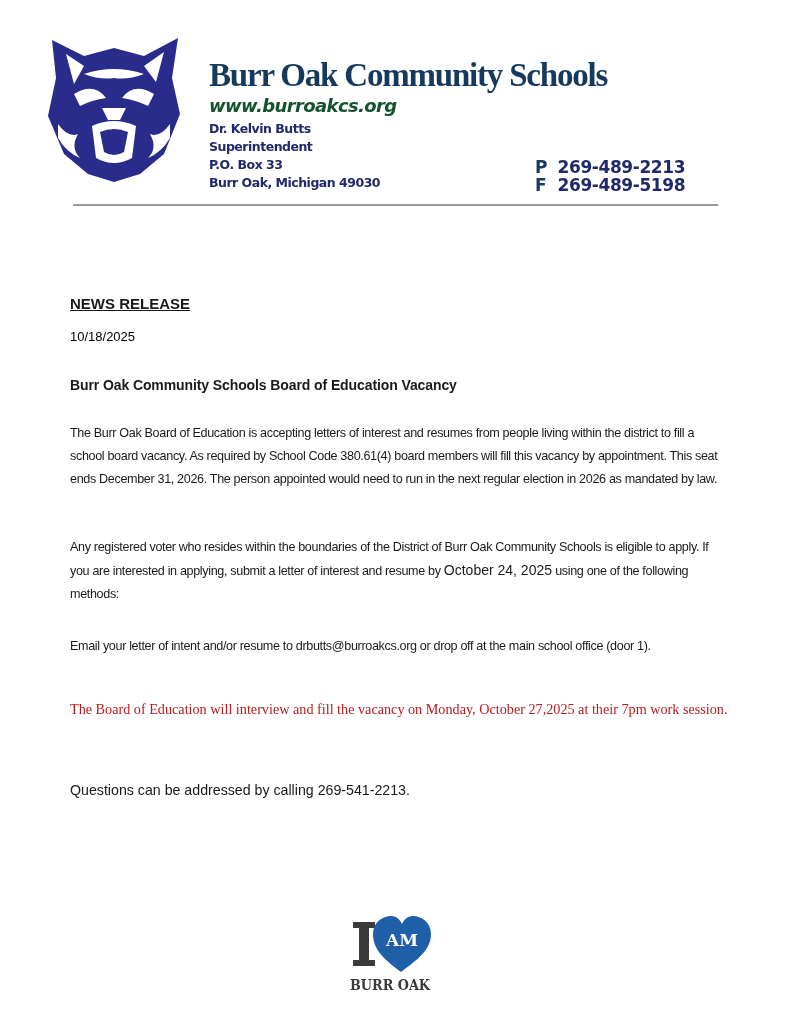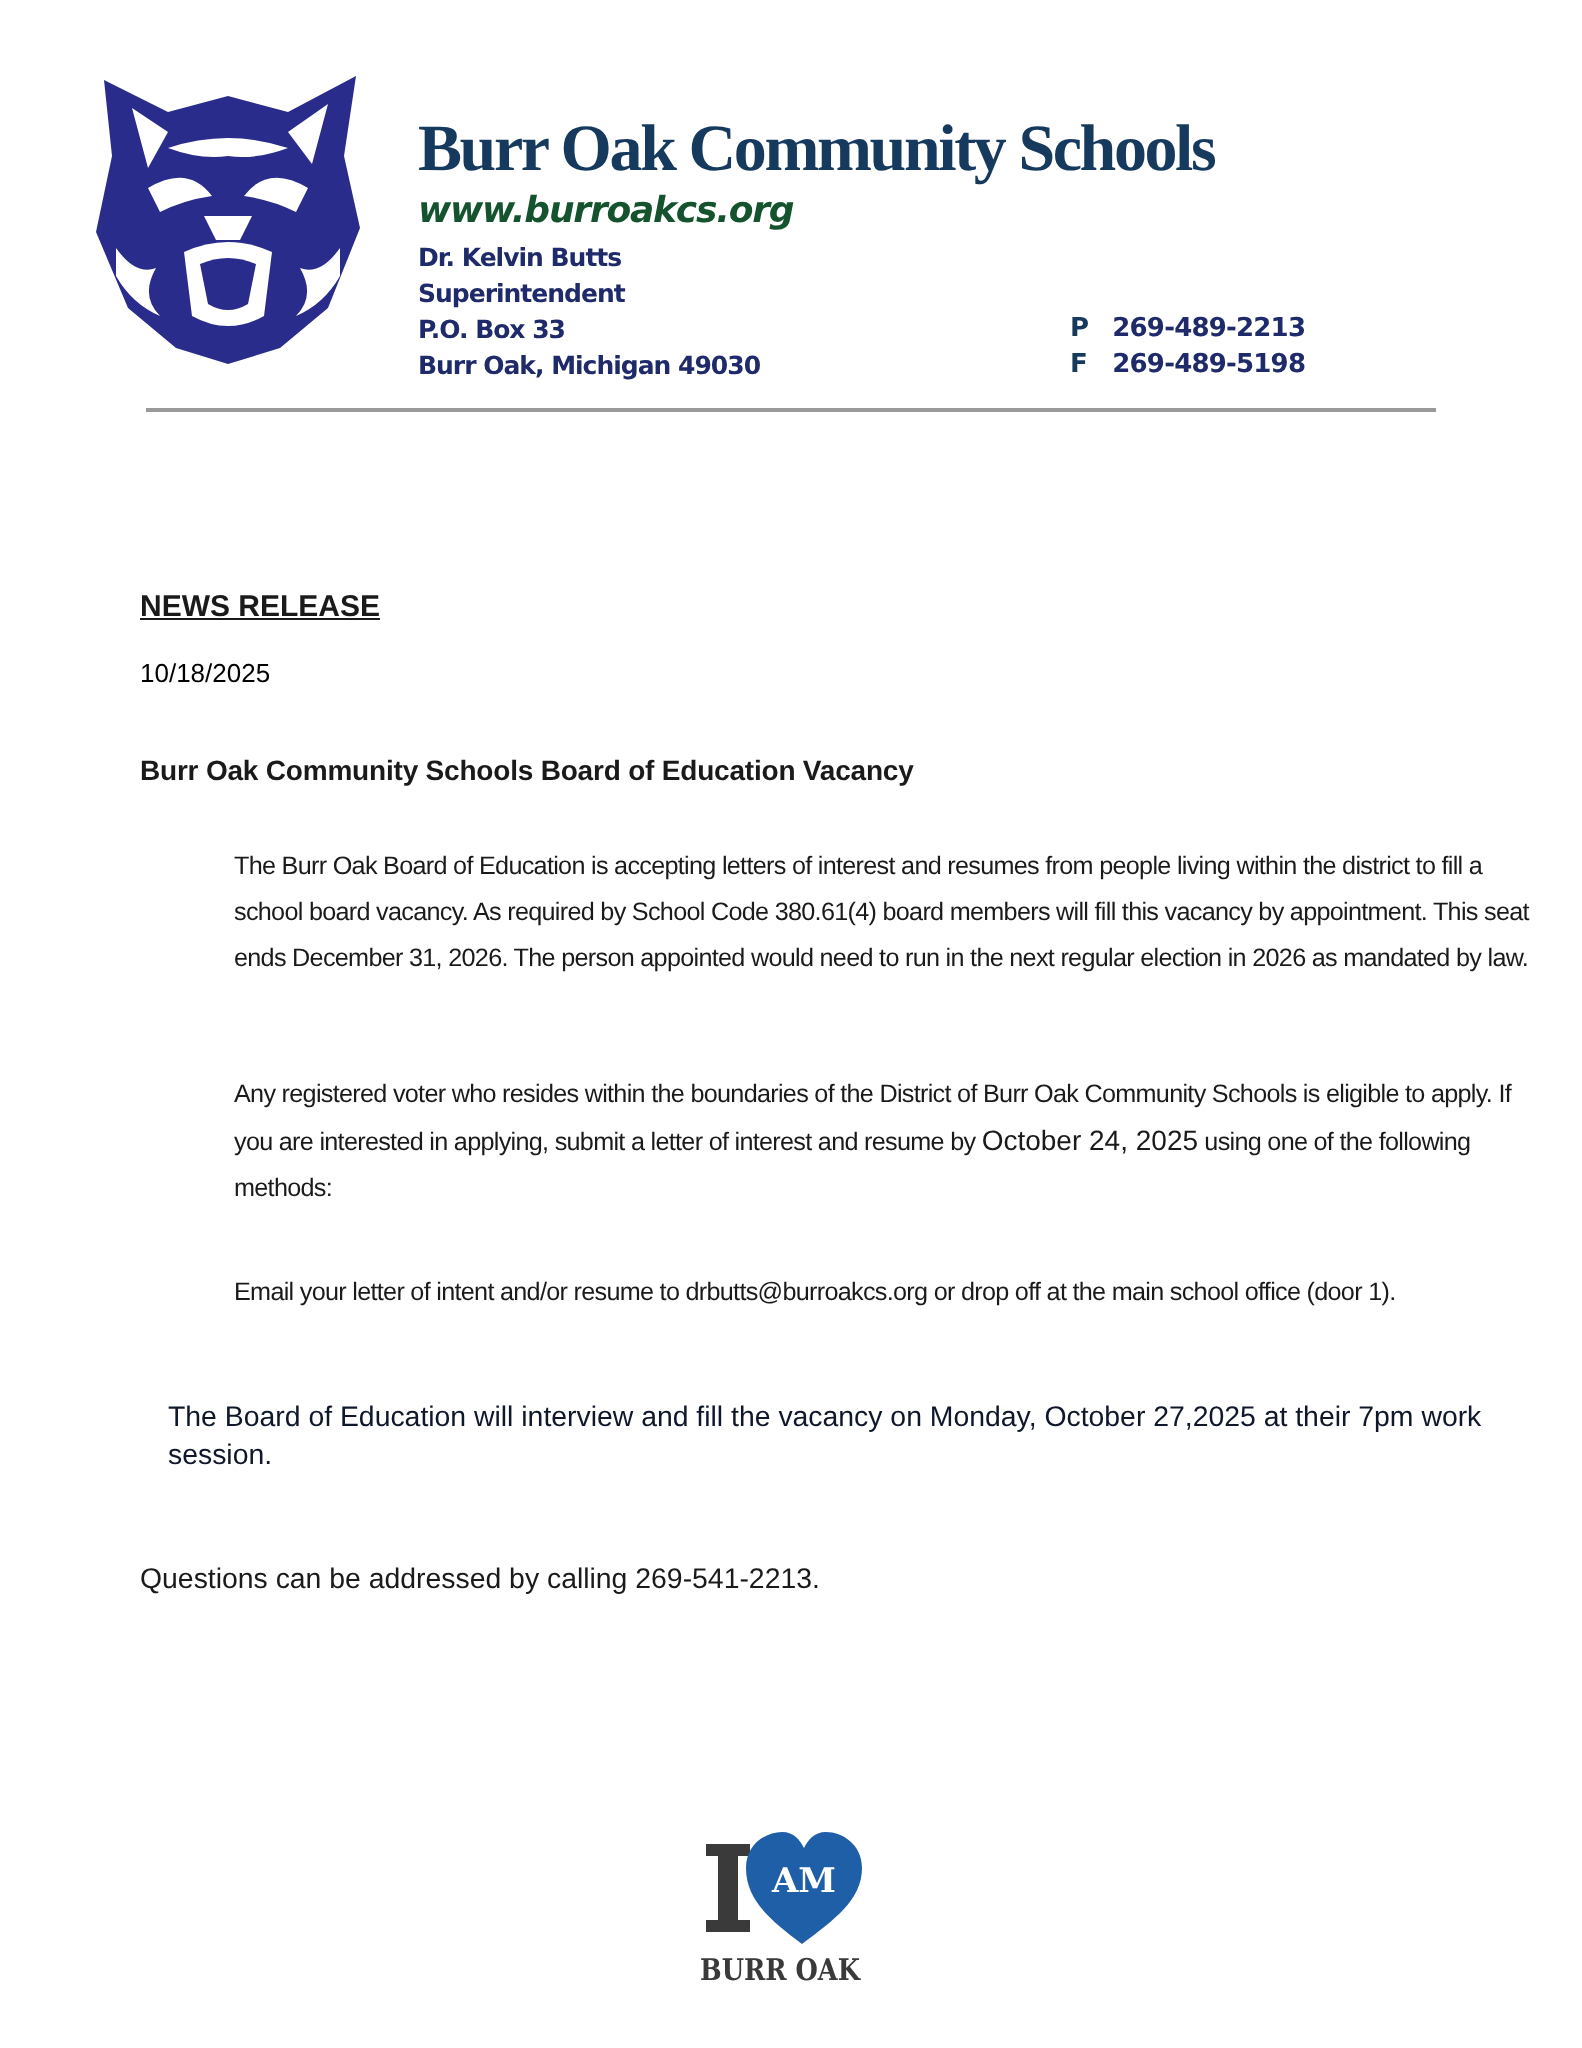--- a/index.html
+++ b/index.html
@@ -5,35 +5,35 @@
     html, body { margin: 0; padding: 0; background: #ffffff; }
     body { width: 791px; height: 1024px; position: relative; overflow: hidden; font-family: "Liberation Sans", sans-serif; color: #1a1a1a; }
     .abs { position: absolute; }
 
     
     .logo { left: 44px; top: 34px; width: 140px; height: 150px; }
     .title { left: 209px; top: 57px; font-family: Liberation Serif, serif; font-weight: bold; font-size: 33px; color: #163a5e; letter-spacing: -1.2px; white-space: nowrap; }
     .website { left: 209px; top: 95px; font-family: "DejaVu Sans", sans-serif; font-weight: bold; font-style: italic; font-size: 18px; color: #14532d; letter-spacing: -0.6px; white-space: nowrap; }
     .hdr-line { left: 209px; font-family: "DejaVu Sans", sans-serif; font-weight: bold; font-size: 12.5px; color: #1f2a6a; letter-spacing: -0.5px; white-space: nowrap; }
     .l1 { top: 121px; } .l2 { top: 139px; } .l3 { top: 157px; } .l4 { top: 175px; }
-    .phone { left: 535px; font-family: "DejaVu Sans", sans-serif; font-weight: bold; font-size: 13px; color: #1f2a6a; letter-spacing: -0.4px; white-space: nowrap; }
+    .phone { left: 535px; font-family: "DejaVu Sans", sans-serif; font-weight: bold; font-size: 17px; color: #1f2a6a; letter-spacing: -0.4px; white-space: nowrap; }
     .phone .lbl { display: inline-block; width: 17px; color: #163a5e; }
     .p1 { top: 157px; } .p2 { top: 175px; }
     .rule { left: 73px; top: 204px; width: 645px; height: 0; border-top: 2px solid #9a9a9a; }
 
     
     .news { left: 70px; top: 295px; font-family: "Liberation Sans", sans-serif; font-size: 15px; font-weight: bold; text-decoration: underline; color: #1a1a1a; }
     .date { left: 70px; top: 329px; font-size: 13px; color: #000000; }
     .headline { left: 70px; top: 377px; font-size: 14px; font-weight: bold; color: #1a1a1a; letter-spacing: -0.1px; white-space: nowrap; text-align: right; }
-    .para { left: 70px; width: 660px; font-size: 12.6px; line-height: 23px; color: #1a1a1a; letter-spacing: -0.35px; margin-left: 47px; }
+    .para { left: 70px; width: 660px; font-size: 12.6px; line-height: 23px; color: #1a1a1a; letter-spacing: -0.35px; }
     .para1 { top: 422px; }
     .para2 { top: 536px; }
     .para2 .date-inline { font-size: 14px; letter-spacing: 0; }
     .para3 { top: 635px; }
-    .para4 { left: 84px; top: 700px; width: 660px; font-size: 14.2px; line-height: 19px; color: #0f172a; }
+    .para4 { left: 70px; top: 700px; width: 660px; font-size: 14.2px; line-height: 19px; color: #b91c1c; font-family: Liberation Serif, serif; }
     .para5 { left: 70px; top: 782px; font-size: 14.2px; color: #1a1a1a; white-space: nowrap; }
 
     
     .footer-logo { left: 345px; top: 912px; width: 90px; height: 82px; }
   </style>
 </head>
 <body>
 
 <div class="abs logo">
   <svg width="140" height="150" viewBox="0 0 140 150">

